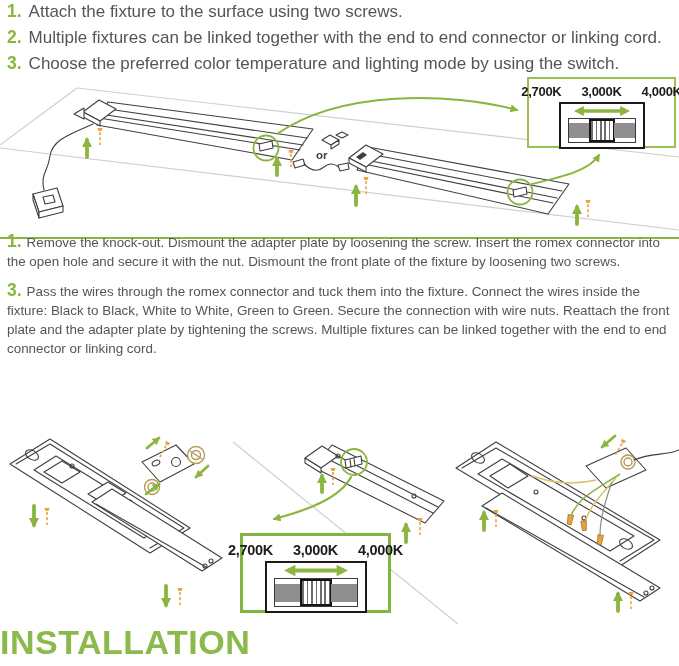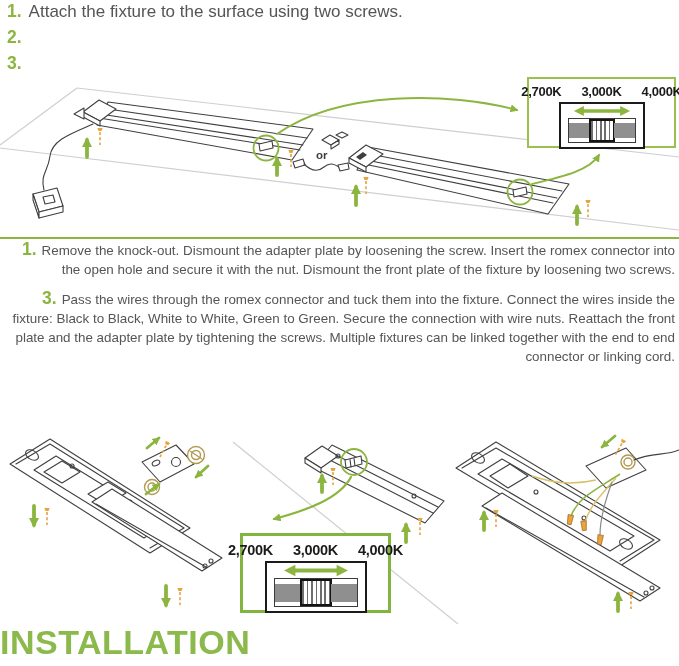--- a/index.html
+++ b/index.html
@@ -8,21 +8,21 @@
     font-family:"Liberation Sans", sans-serif; overflow:hidden;
   }
   
   .top-steps { position:absolute; top:2px; left:7px; right:4px; }
   .step-row { display:flex; align-items:baseline; margin-bottom:7px; }
   .step-num {
     color:#8CB53F; font-weight:bold; font-size:17.5px; line-height:19px;
     margin-right:7px; flex:0 0 auto;
   }
   .step-text { color:#555555; font-size:17px; line-height:19px; }
-  .middle-steps { position:absolute; top:240px; left:7px; right:4px;text-align:right; }
+  .middle-steps { position:absolute; top:232px; left:7px; right:4px; }
   .middle-steps p { margin:0 0 10px 0; color:#555555; font-size:13.4px; line-height:19px; }
   .middle-steps .step-num { margin-right:5px; }
   
   .divider { position:absolute; top:237px; left:0; width:679px; height:2px; background:#8CB53F; }
   
   .top-diagram { position:absolute; top:78px; left:0; }
   .bottom-diagram { position:absolute; top:430px; left:0; }
   
   .callout {
     position:absolute; background:#fff; display:flex; flex-direction:column;
@@ -64,23 +64,25 @@
 
 <div class="page">
 
   <div class="top-steps">
     <div class="step-row">
       <span class="step-num">1.</span>
       <span class="step-text">Attach the fixture to the surface using two screws.</span>
     </div>
     <div class="step-row">
       <span class="step-num">2.</span>
+      <span class="step-text">Multiple fixtures can be linked together with the end to end connector or linking cord.</span>
     </div>
     <div class="step-row">
       <span class="step-num">3.</span>
+      <span class="step-text">Choose the preferred color temperature and lighting mode by using the switch.</span>
     </div>
   </div>
 
   <svg class="top-diagram" width="679" height="162" viewBox="0 0 679 162">
     <defs>
       <marker id="mgS" markerUnits="userSpaceOnUse" markerWidth="11" markerHeight="11" refX="6.5" refY="4" orient="auto">
         <path d="M0,0 L8,4 L0,8 z" fill="#8CB53F"></path>
       </marker>
       <marker id="mgB" markerUnits="userSpaceOnUse" markerWidth="15" markerHeight="15" refX="7" refY="5" orient="auto">
         <path d="M0,0 L10,5 L0,10 z" fill="#8CB53F"></path>

